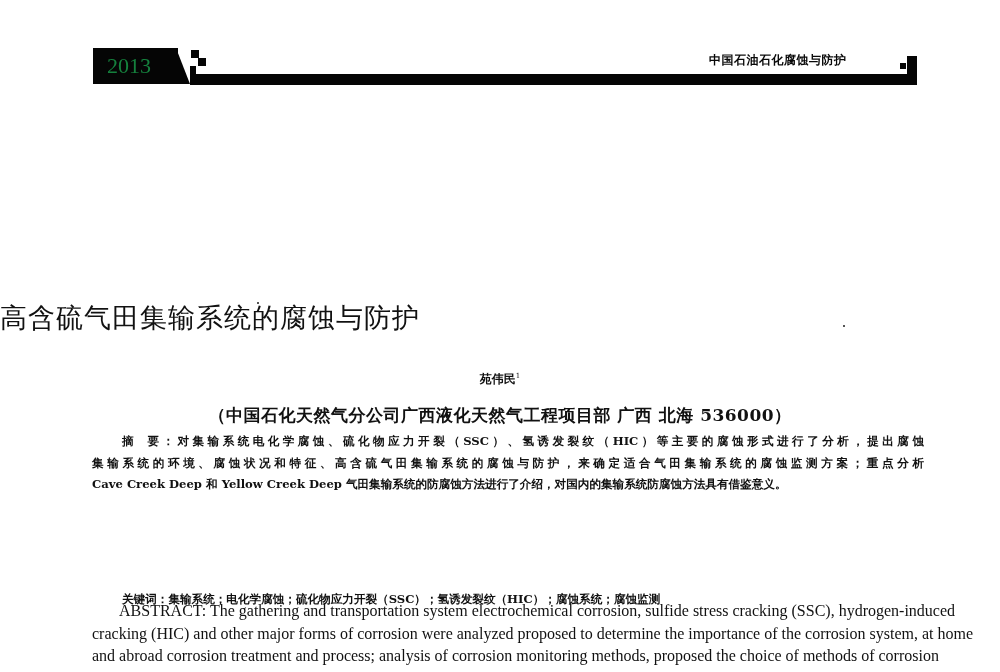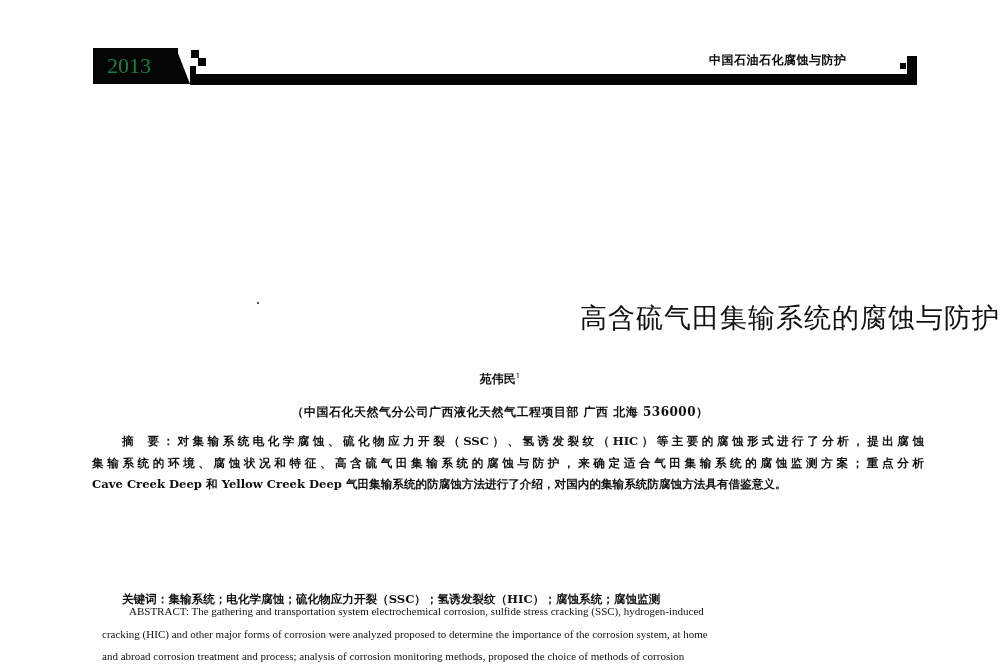--- a/index.html
+++ b/index.html
@@ -5,32 +5,32 @@
   html, body { margin:0; padding:0; }
   body { width:1000px; height:672px; background:#ffffff; position:relative; overflow:hidden; color:#111; font-family:"DejaVu Serif", serif; }
   .header { position:absolute; left:0; top:0; width:1000px; height:100px; }
   .year-block { position:absolute; left:93px; top:48px; width:85px; height:36px; background:#050505; }
   .year-slant { position:absolute; left:176px; top:48px; width:0; height:0; border-top:36px solid transparent; border-left:14px solid #050505; }
   .year-text { position:absolute; left:107px; top:53px; font-family:"Liberation Serif", serif; font-size:22px; color:#15803d; letter-spacing:0px; }
   .header-bar { position:absolute; left:190px; top:74px; width:727px; height:11px; background:#050505; }
   .sq { position:absolute; background:#050505; }
   .journal-title { position:absolute; left:676px; top:52px; font-family:"DejaVu Sans", sans-serif; font-weight:bold; font-size:12px; color:#080808; letter-spacing:0.5px;margin-left:33px; }
   .right-cap { position:absolute; left:907px; top:56px; width:10px; height:29px; background:#050505; }
-  .title { position:absolute; left:0; width:1000px; top:300px; text-align:right; font-family:"DejaVu Sans", sans-serif; font-size:27px; color:#111; letter-spacing:1px; }
+  .title { position:absolute; left:0; width:1000px; top:300px; text-align:left; font-family:"DejaVu Sans", sans-serif; font-size:27px; color:#111; letter-spacing:1px; }
   .author { position:absolute; left:0; width:1000px; top:371px; text-align:center; font-size:12px; font-weight:bold; }
   .author sup { font-size:7px; font-weight:normal; }
-  .affil { position:absolute; left:0; width:1000px; top:404px; text-align:center; font-size:12px; font-weight:bold; letter-spacing:0.5px; }
+  .affil { position:absolute; left:0; width:1000px; top:404px; text-align:center; font-size:17px; font-weight:bold; letter-spacing:0.5px; }
   .abs-block { position:absolute; left:92px; width:832px; font-size:11.6px; line-height:20.8px; font-weight:bold; }
   .abs-cn { top:431px; }
   .abs-line { white-space:nowrap; text-align:justify; text-align-last:justify; display:block; }
   .abs-line.last { text-align-last:left; }
   .abs-line.indent { padding-left:30px; }
   .label-bold { font-family:Liberation Mono, monospace; font-weight:bold; }
   .keywords { position:absolute; left:122px; top:576px; font-size:11.6px; font-weight:bold; white-space:nowrap;margin-top:16px; }
-  .abs-en { position:absolute; left:92px; width:830px; top:600px; font-family:"Liberation Serif", serif; font-size:11px; line-height:22.5px;margin-left:10px; }
+  .abs-en { position:absolute; left:92px; width:830px; top:600px; font-family:"Liberation Serif", serif; font-size:16px; line-height:22.5px; }
   .abs-en .line { display:block; white-space:nowrap; }
   .abs-en .line.indent { padding-left:27px; }
   .dot { position:absolute; width:2px; height:2px; background:#555; }
 </style>
 </head>
 <body>
 
 <div class="header">
   <div class="year-block"></div>
   <div class="year-slant"></div>

